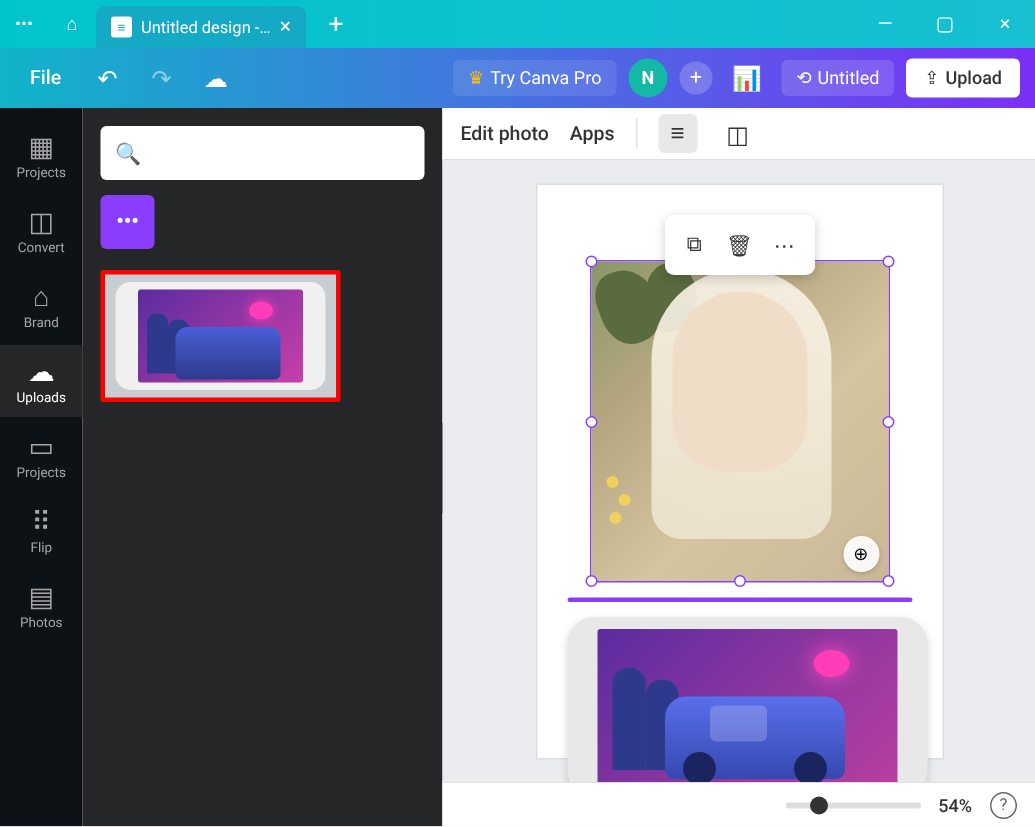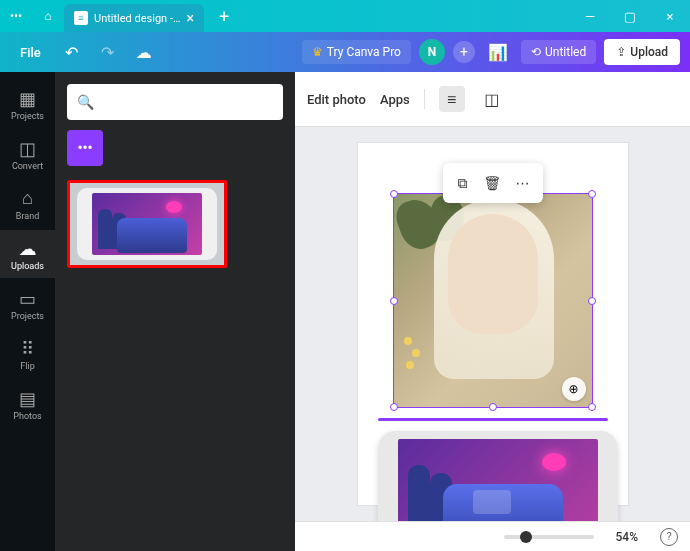--- a/index.html
+++ b/index.html
@@ -44,21 +44,21 @@
 .thumb{width:160px;height:88px;border:3px solid #ff0000;border-radius:2px;background:#c8cdd1;display:flex;align-items:center;justify-content:center;cursor:pointer;overflow:hidden}
 .phone-mock{width:140px;height:72px;background:#f0f0f0;border-radius:10px;position:relative;display:flex;align-items:center;justify-content:center}
 .phone-screen{width:110px;height:62px;background:linear-gradient(135deg,#5b2c9f,#c73fa8);border-radius:2px;position:relative;overflow:hidden}
 .car{position:absolute;bottom:2px;left:25px;width:70px;height:35px;background:linear-gradient(180deg,#4a5fd8,#2d3a8c);border-radius:8px 8px 4px 4px}
 .person{position:absolute;bottom:6px;width:14px;height:40px;background:#2d3a8c;border-radius:6px 6px 0 0}
 .p1{left:6px}
 .p2{left:20px;height:36px}
 .siren{position:absolute;top:8px;right:20px;width:16px;height:12px;background:#ff3db8;border-radius:50%;box-shadow:0 0 8px #ff3db8}
 .collapse-handle{position:absolute;right:-8px;top:50%;transform:translateY(-50%);width:10px;height:60px;background:#252627;border-radius:0 6px 6px 0;display:flex;align-items:center;justify-content:center;color:#999;cursor:pointer;font-size:10px}
 .canvas-area{flex:1;background:#ebecf0;display:flex;flex-direction:column;position:relative}
-.ctx-bar{height:55px;background:#fff;border-bottom:1px solid #e0e0e0;display:flex;align-items:center;padding:0 12px;gap:14px}
+.ctx-bar{height:35px;background:#fff;border-bottom:1px solid #e0e0e0;display:flex;align-items:center;padding:0 12px;gap:14px}
 .ctx-btn{font-size:13px;font-weight:500;color:#333;cursor:pointer}
 .ctx-icon{width:26px;height:26px;display:flex;align-items:center;justify-content:center;cursor:pointer;border-radius:4px;color:#333}
 .ctx-icon.active{background:#e8e8e8}
 .canvas-viewport{flex:1;overflow:auto;display:flex;justify-content:center;padding:16px}
 .page{width:270px;background:#fff;box-shadow:0 0 0 1px rgba(0,0,0,0.06);padding:20px;position:relative}
 .float-toolbar{position:absolute;top:20px;left:50%;transform:translateX(-50%);background:#fff;border-radius:6px;box-shadow:0 2px 8px rgba(0,0,0,0.2);display:flex;padding:6px;gap:2px;z-index:10}
 .ft-btn{width:28px;height:28px;display:flex;align-items:center;justify-content:center;cursor:pointer;border-radius:4px;font-size:14px;color:#333}
 .selected-img{width:200px;height:215px;margin:30px auto 10px;position:relative;border:1px solid #8b3dff}
 .sel-handle{position:absolute;width:8px;height:8px;background:#fff;border:1px solid #8b3dff;border-radius:50%}
 .h-tl{top:-4px;left:-4px}.h-tr{top:-4px;right:-4px}.h-bl{bottom:-4px;left:-4px}.h-br{bottom:-4px;right:-4px}
@@ -79,21 +79,21 @@
 .phone-canvas{width:240px;height:120px;margin:0 auto;background:#e8e8e8;border-radius:18px;display:flex;align-items:center;justify-content:center;box-shadow:0 2px 6px rgba(0,0,0,0.15)}
 .phone-canvas-screen{width:200px;height:104px;background:linear-gradient(135deg,#5b2c9f,#b83fa0);border-radius:2px;position:relative;overflow:hidden}
 .pc-car{position:absolute;bottom:4px;left:45px;width:120px;height:55px;background:linear-gradient(180deg,#5a6feb,#3548b0);border-radius:14px 14px 6px 6px}
 .pc-window{position:absolute;top:6px;left:30px;width:38px;height:24px;background:rgba(255,255,255,0.2);border-radius:4px}
 .pc-wheel{position:absolute;bottom:-4px;width:22px;height:22px;background:#1a2560;border-radius:50%}
 .pw1{left:12px}.pw2{right:12px}
 .pc-person{position:absolute;bottom:10px;width:22px;height:68px;background:#2d3a8c;border-radius:10px 10px 0 0}
 .pp1{left:10px}.pp2{left:32px;height:60px}
 .pc-siren{position:absolute;top:14px;right:32px;width:24px;height:18px;background:#ff3db8;border-radius:50%;box-shadow:0 0 14px #ff49c0}
 .bottombar{height:30px;background:#fff;border-top:1px solid #e0e0e0;display:flex;align-items:center;padding:0 12px;gap:10px}
-.bb-right{margin-left:auto;display:flex;align-items:center;gap:22px}
+.bb-right{margin-left:auto;display:flex;align-items:center;gap:12px}
 .zoom-slider{width:90px;height:4px;background:#ddd;border-radius:2px;position:relative;cursor:pointer}
 .zoom-thumb{position:absolute;top:-4px;left:18%;width:12px;height:12px;background:#333;border-radius:50%}
 .zoom-pct{font-size:12px;color:#333;cursor:pointer;font-weight:500}
 .help{width:18px;height:18px;border:1.5px solid #666;border-radius:50%;display:flex;align-items:center;justify-content:center;font-size:11px;color:#666;cursor:pointer}
 </style>
 </head>
 <body>
 
 <div class="titlebar">
   <div class="tb-left">

